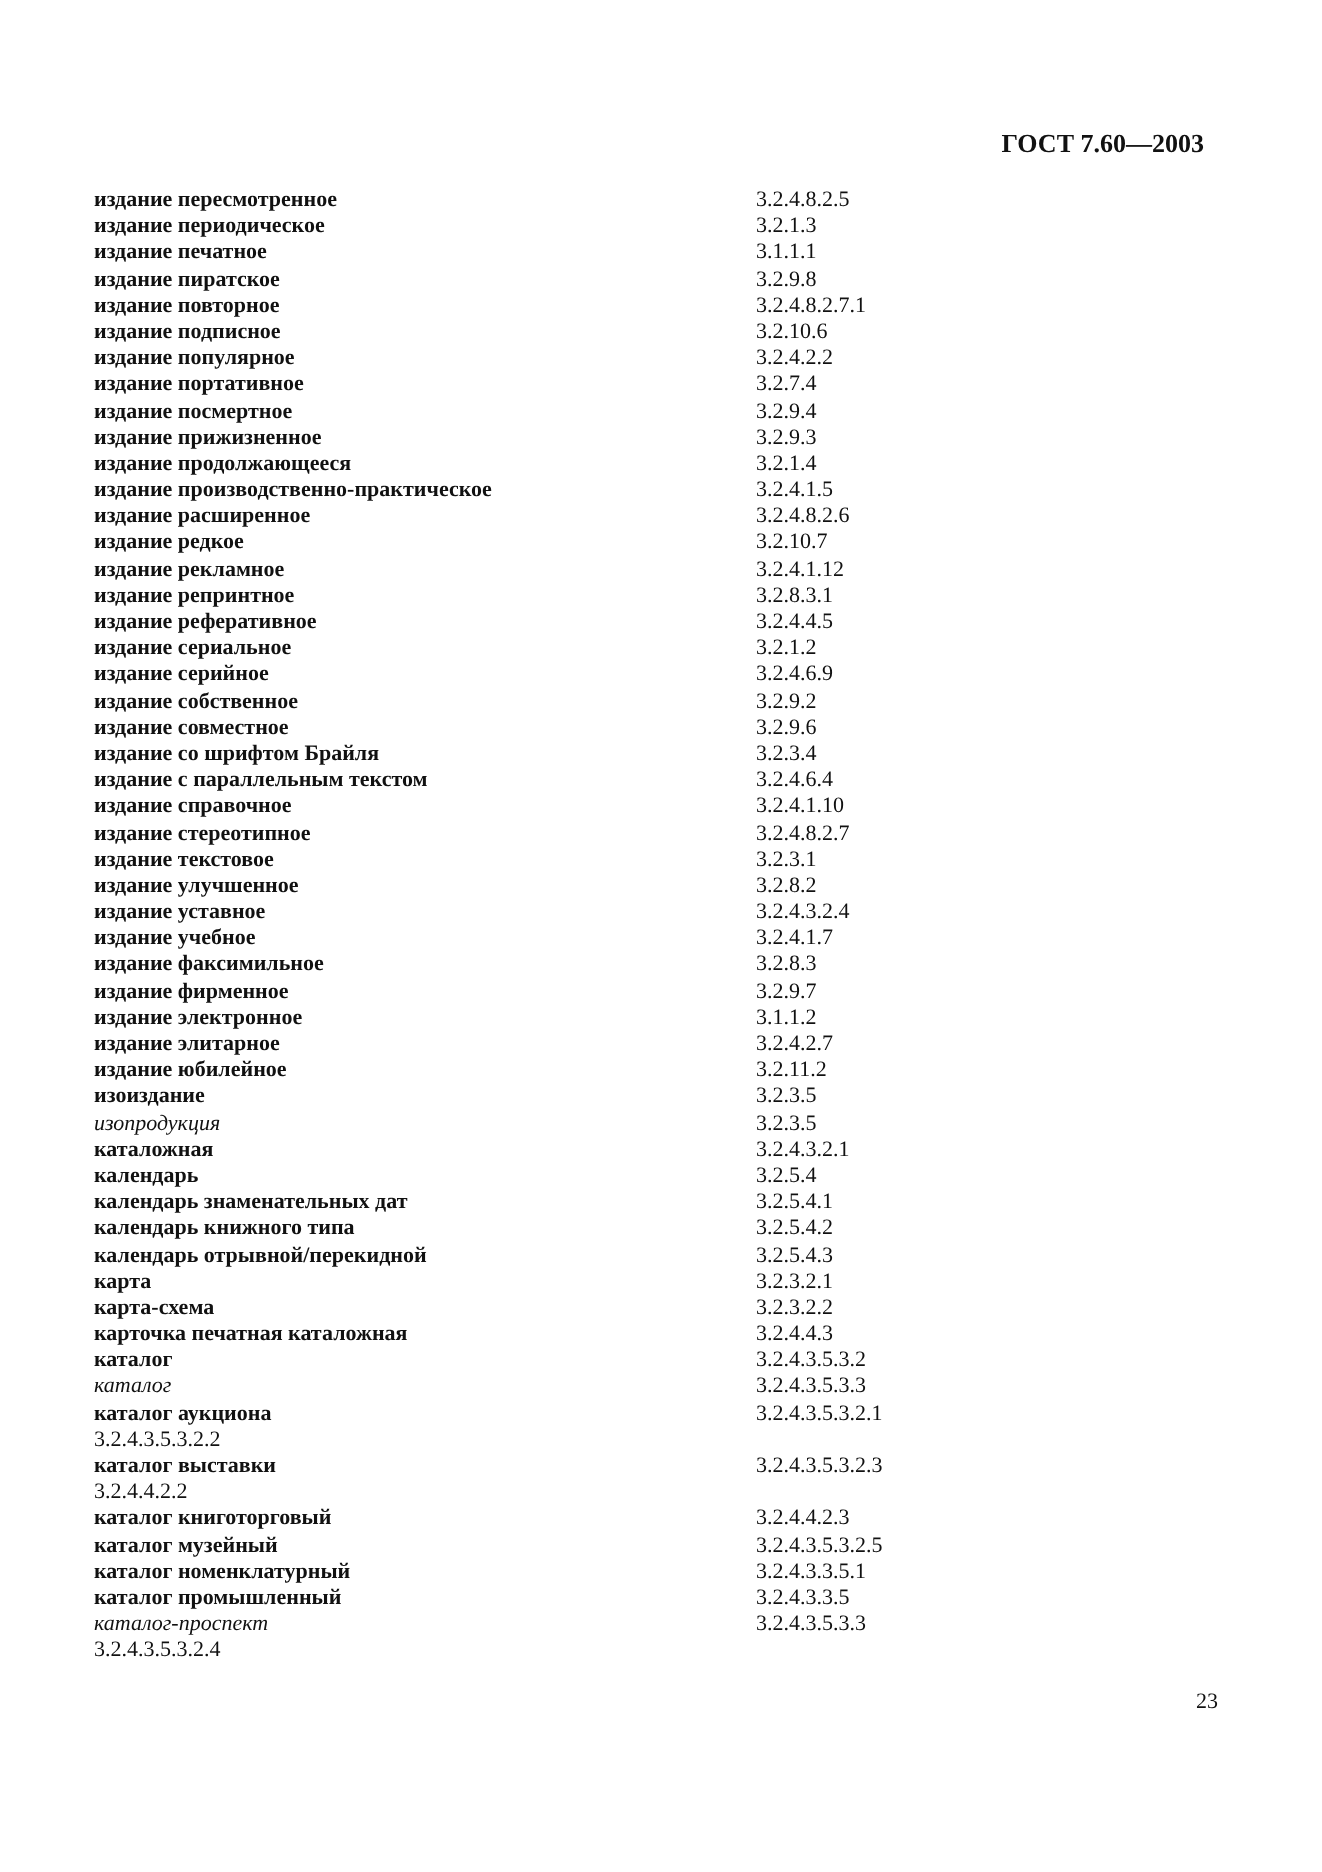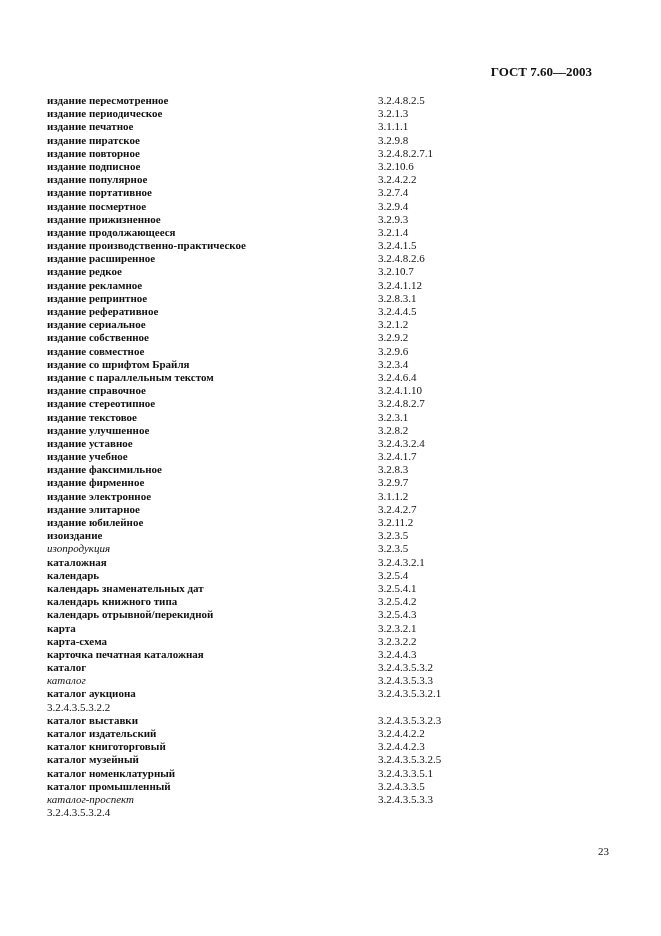--- a/index.html
+++ b/index.html
@@ -1,18 +1,18 @@
 <!DOCTYPE html>
 <html><head>
 <meta charset="utf-8">
 <style>
   html, body { margin: 0; padding: 0; background: #ffffff; }
   body { width: 661px; height: 936px; position: relative; overflow: hidden;
          font-family: "Liberation Serif", "DejaVu Serif", serif; color: #111; }
-  .header { position: absolute; top: 64px; right: 69px; font-weight: bold; font-size: 13px; }
+  .header { position: absolute; top: 64px; right: 59px; font-weight: bold; font-size: 13px; }
   .index { position: absolute; top: 94px; left: 47px; width: 520px; }
   .row { display: flex; height: 13.2px; line-height: 13.2px; font-size: 11px; }
   .term { width: 331px; font-weight: bold; white-space: nowrap; }
   .term.italic { font-weight: normal; font-style: italic; }
   .ref { white-space: nowrap; font-size: 11px; text-align: center; }
   .page-num { position: absolute; top: 845px; left: 598px; font-size: 11px; }
 </style>
 </head>
 <body>
 
@@ -85,20 +85,24 @@
     </div>
     <div class="row">
       <span class="term">издание реферативное</span>
       <span class="ref">3.2.4.4.5</span>
     </div>
     <div class="row">
       <span class="term">издание сериальное</span>
       <span class="ref">3.2.1.2</span>
     </div>
     <div class="row">
+      <span class="term">издание серийное</span>
+      <span class="ref">3.2.4.6.9</span>
+    </div>
+    <div class="row">
       <span class="term">издание собственное</span>
       <span class="ref">3.2.9.2</span>
     </div>
     <div class="row">
       <span class="term">издание совместное</span>
       <span class="ref">3.2.9.6</span>
     </div>
     <div class="row">
       <span class="term">издание со шрифтом Брайля</span>
       <span class="ref">3.2.3.4</span>
@@ -204,21 +208,20 @@
       <span class="ref">3.2.4.3.5.3.2.1</span>
     </div>
     <div class="row">
       <span class="ref">3.2.4.3.5.3.2.2</span>
     </div>
     <div class="row">
       <span class="term">каталог выставки</span>
       <span class="ref">3.2.4.3.5.3.2.3</span>
     </div>
     <div class="row">
-      <span class="term">каталог издательский</span>
       <span class="ref">3.2.4.4.2.2</span>
     </div>
     <div class="row">
       <span class="term">каталог книготорговый</span>
       <span class="ref">3.2.4.4.2.3</span>
     </div>
     <div class="row">
       <span class="term">каталог музейный</span>
       <span class="ref">3.2.4.3.5.3.2.5</span>
     </div>

